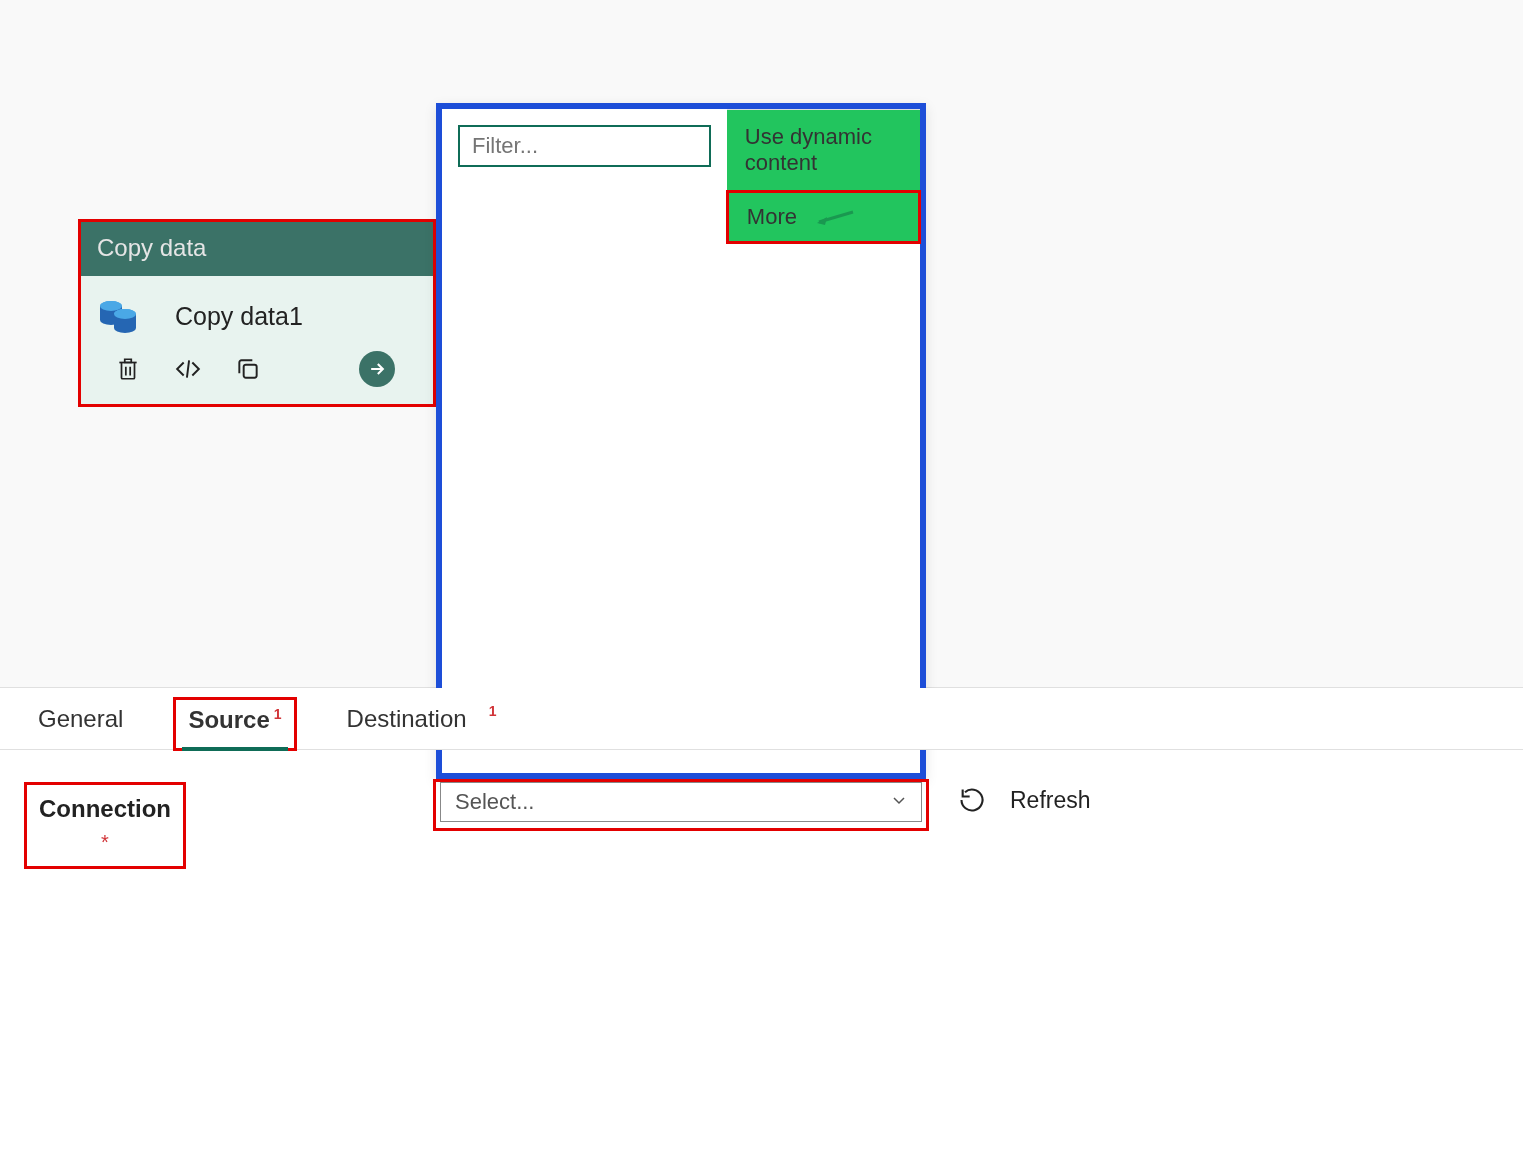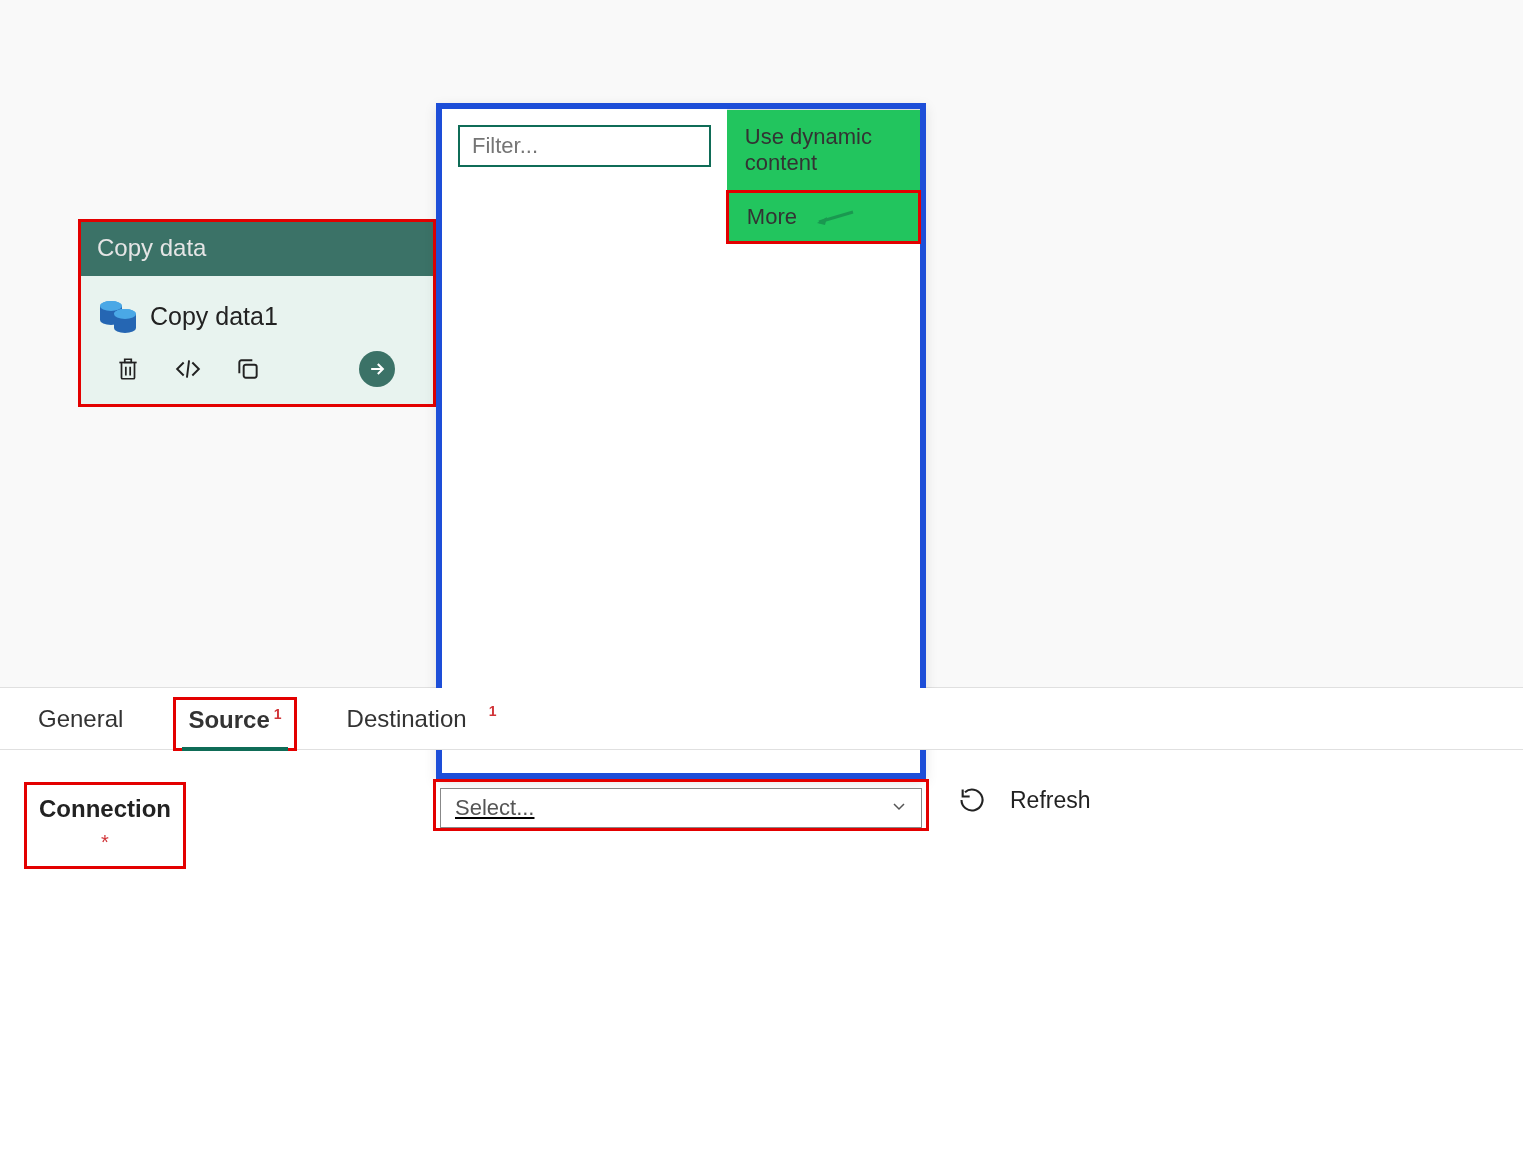--- a/index.html
+++ b/index.html
@@ -37,21 +37,21 @@
     font-size: 24px;
     font-weight: 400;
   }
   .activity-body {
     background: #e8f3ef;
     padding: 18px 16px 12px 16px;
   }
   .activity-row {
     display: flex;
     align-items: center;
-    gap: 9px;
+    gap: 34px;
   }
   .activity-label {
     font-size: 25px;
     color: #222;
   }
   .db-icon {
     width: 44px;
     height: 44px;
     position: relative;
   }
@@ -245,22 +245,21 @@
   }
 
   .select-box {
     position: absolute;
     left: 433px;
     top: -3px;
     width: 496px;
     height: 52px;
     border: 3px solid #e30000;
     display: flex;
-    align-items: flex-end;
-    text-decoration: underline;
+    align-items: flex-start;
   }
   .select-inner {
     flex: 1;
     height: 40px;
     margin: 0 4px;
     border: 1px solid #888;
     display: flex;
     align-items: center;
     justify-content: space-between;
     padding: 0 14px;

